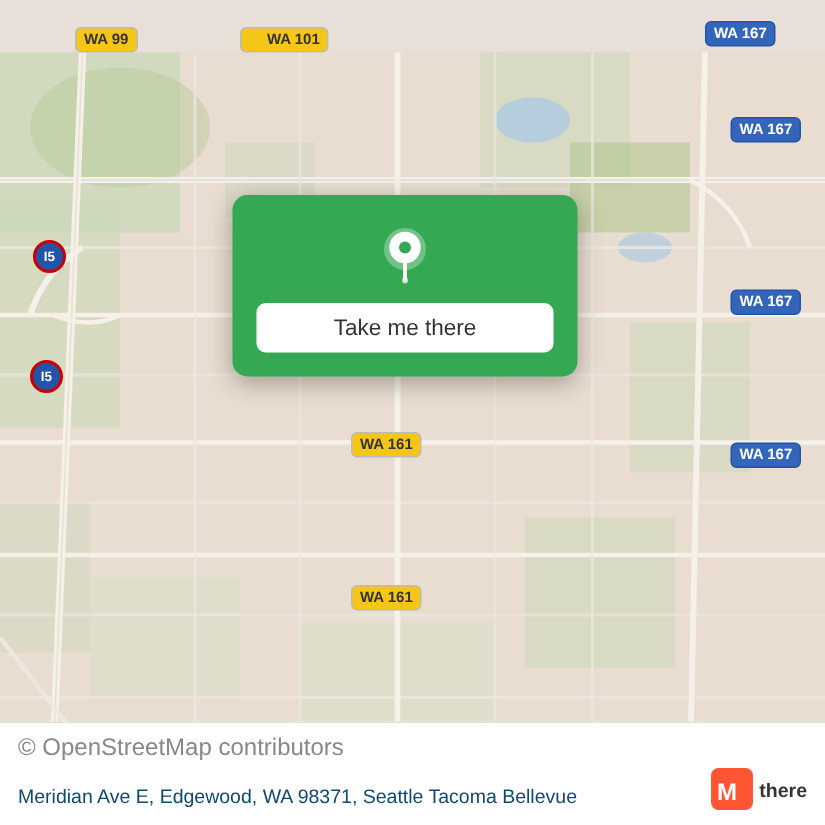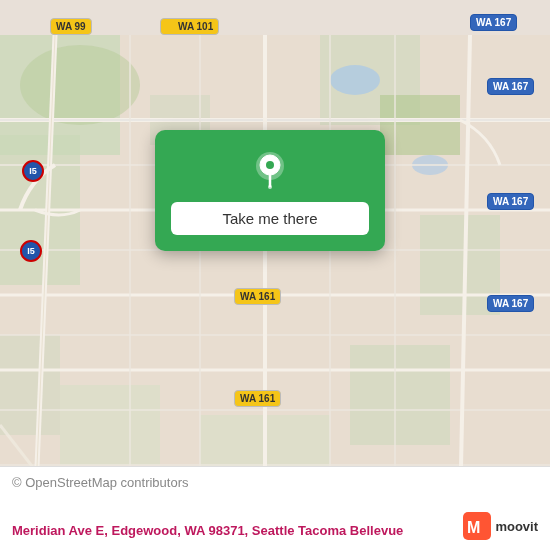--- a/index.html
+++ b/index.html
@@ -67,35 +67,35 @@
       position: absolute;
       bottom: 0;
       left: 0;
       width: 100%;
       background: white;
       padding: 8px 12px 10px 12px;
       border-top: 1px solid #ddd;
     }
 
     #copyright-text {
-      font-size: 13px;
+      font-size: 16px;
       color: #888;
-      margin-bottom: 22px;
+      margin-bottom: 4px;
     }
 
     #address-row {
       display: flex;
       align-items: flex-end;
       justify-content: space-between;
     }
 
     #address-text {
       font-size: 13px;
-      color: #be185d;
-      font-weight: 700;
+      color: #0c4a6e;
+      font-weight: 400;
       line-height: 1.4;
     }
 
     #moovit-logo {
       display: flex;
       align-items: center;
       gap: 4px;
       flex-shrink: 0;
       margin-left: 10px;
     }
@@ -227,17 +227,17 @@
     <div id="copyright-text">© OpenStreetMap contributors</div>
     <div id="address-row">
       <div id="address-text">Meridian Ave E, Edgewood, WA 98371, Seattle
 Tacoma Bellevue</div>
       <div id="moovit-logo">
 
         <svg id="moovit-icon" viewBox="0 0 28 28" xmlns="http://www.w3.org/2000/svg">
           <rect width="28" height="28" rx="5" fill="#ff5533"></rect>
           <text x="4" y="21" font-size="16" font-weight="bold" fill="white" font-family="Arial">M</text>
         </svg>
-        <span id="moovit-text">moovit</span>
+        <span id="moovit-text">there</span>
       </div>
     </div>
   </div>
 </div>
 
 </body></html>

